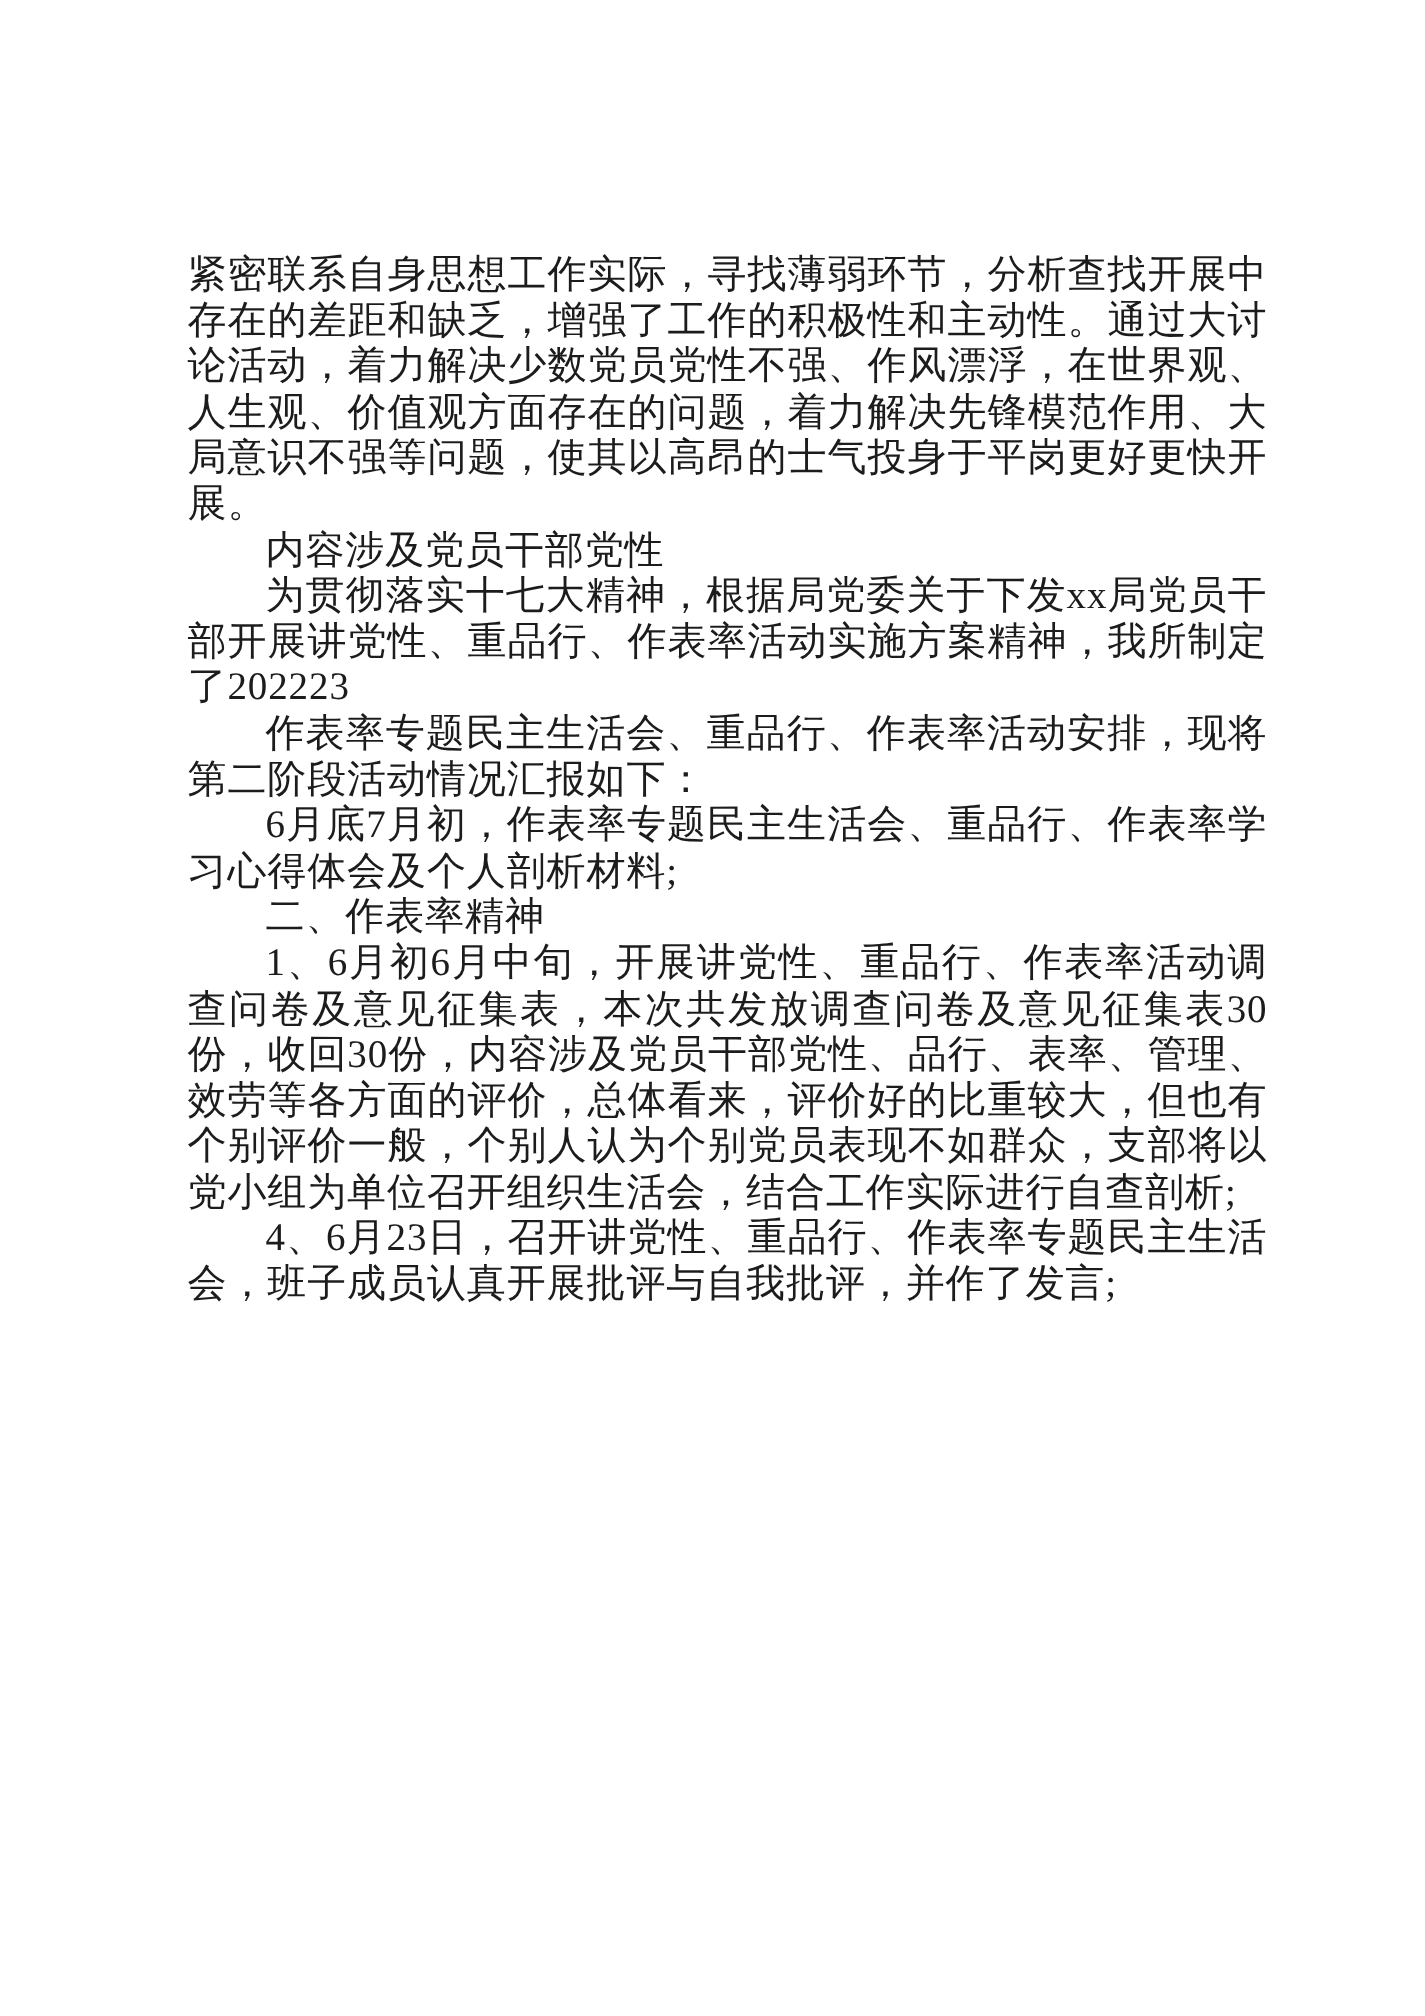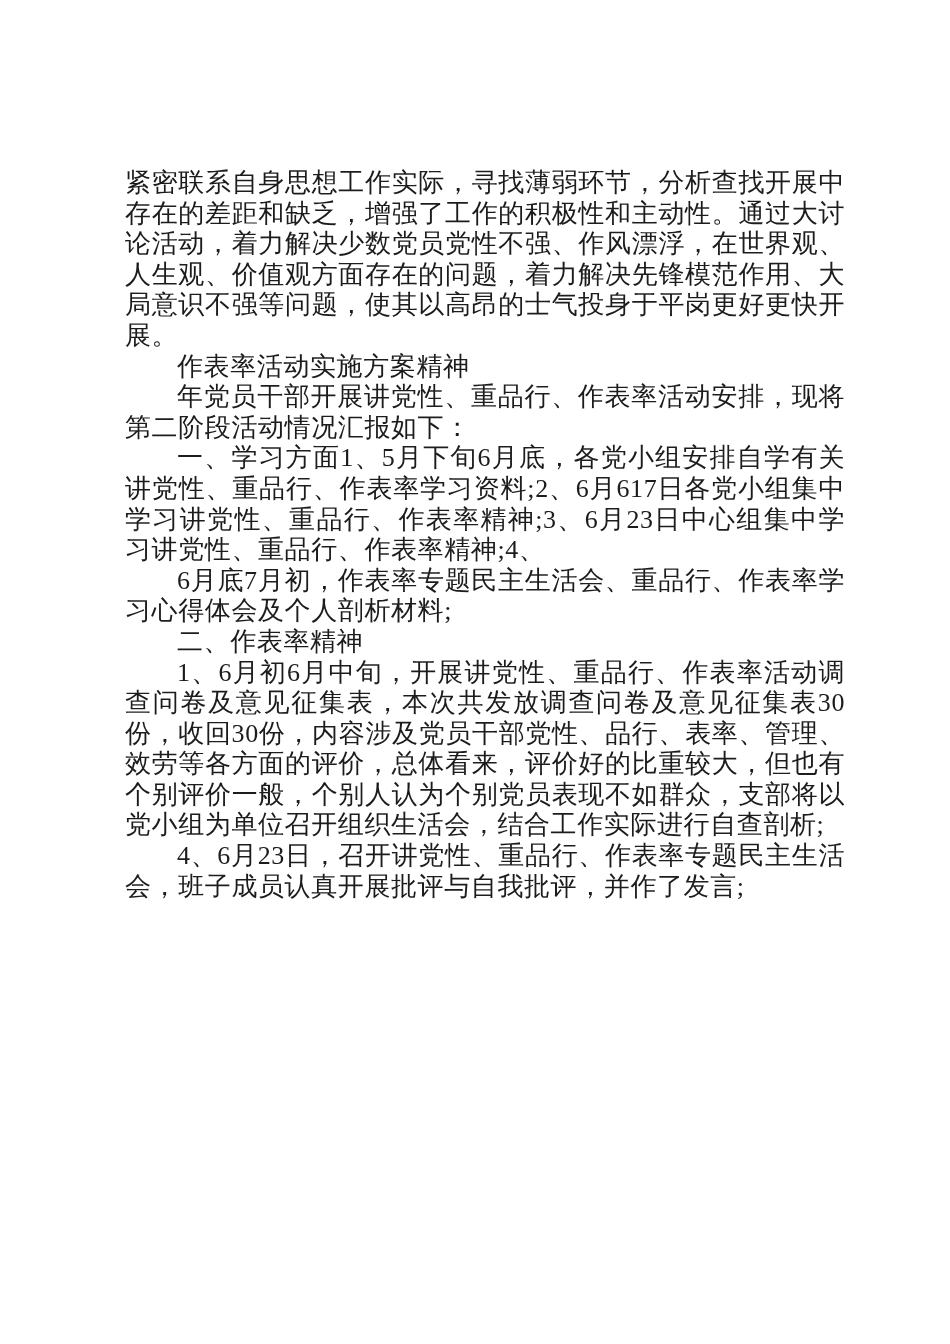--- a/index.html
+++ b/index.html
@@ -44,21 +44,21 @@
   .para.no-indent {
     text-indent: 0;
   }
 </style>
 </head>
 <body>
 
 <div class="page">
   <div class="text-block">
     <p class="para no-indent">紧密联系自身思想工作实际，寻找薄弱环节，分析查找开展中存在的差距和缺乏，增强了工作的积极性和主动性。通过大讨论活动，着力解决少数党员党性不强、作风漂浮，在世界观、人生观、价值观方面存在的问题，着力解决先锋模范作用、大局意识不强等问题，使其以高昂的士气投身于平岗更好更快开展。</p>
-    <p class="para">作表率活动实施方案精神</p>
-    <p class="para">年党员干部开展讲党性、重品行、作表率活动安排，现将第二阶段活动情况汇报如下：</p>
-    <p class="para">一、学习方面1、5月下旬6月底，各党小组安排自学有关讲党性、重品行、作表率学习资料;2、6月617日各党小组集中学习讲党性、重品行、作表率精神;3、6月23日中心组集中学习讲党性、重品行、作表率精神;4、</p>
+    <p class="para">内容涉及党员干部党性</p>
+    <p class="para">为贯彻落实十七大精神，根据局党委关于下发xx局党员干部开展讲党性、重品行、作表率活动实施方案精神，我所制定了202223</p>
+    <p class="para">作表率专题民主生活会、重品行、作表率活动安排，现将第二阶段活动情况汇报如下：</p>
     <p class="para">6月底7月初，作表率专题民主生活会、重品行、作表率学习心得体会及个人剖析材料;</p>
     <p class="para">二、作表率精神</p>
     <p class="para">1、6月初6月中旬，开展讲党性、重品行、作表率活动调查问卷及意见征集表，本次共发放调查问卷及意见征集表30份，收回30份，内容涉及党员干部党性、品行、表率、管理、效劳等各方面的评价，总体看来，评价好的比重较大，但也有个别评价一般，个别人认为个别党员表现不如群众，支部将以党小组为单位召开组织生活会，结合工作实际进行自查剖析;</p>
     <p class="para">4、6月23日，召开讲党性、重品行、作表率专题民主生活会，班子成员认真开展批评与自我批评，并作了发言;</p>
   </div>
 </div>
 
 </body></html>

